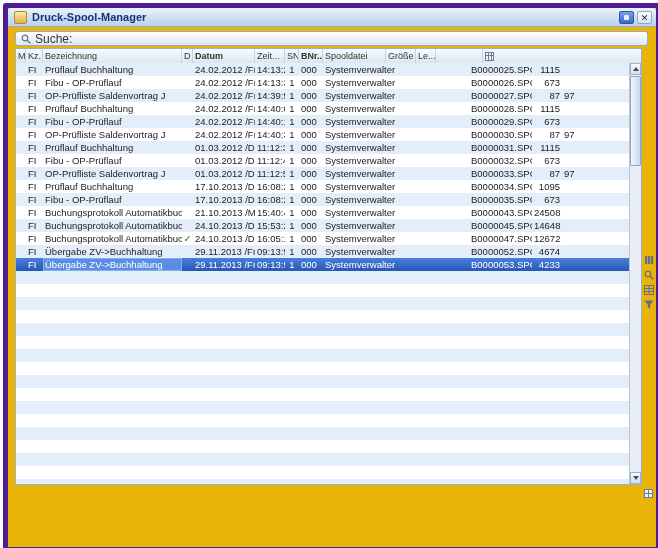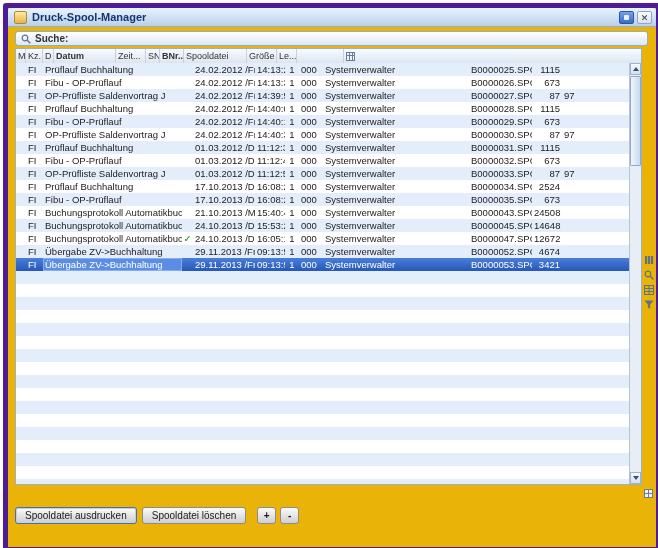--- a/index.html
+++ b/index.html
@@ -30,21 +30,21 @@
   .pin-btn .dot{display:block;width:5px;height:5px;margin:3px auto;background:#eaf2ff;border-radius:1px;}
   .close-btn{background:linear-gradient(#fdfdfd,#d7e2f1);border:1px solid #8aa6c8;color:#333;font-weight:bold;}
   
   .searchbar{
     position:absolute;left:7px;top:23px;width:633px;height:15px;box-sizing:border-box;
     border:1px solid #93aecd;border-radius:3px;
     background:linear-gradient(#ffffff,#dde8f4);
     display:flex;align-items:center;padding:0 5px;
   }
   .searchbar svg{margin-right:4px;flex:0 0 auto;}
-  .search-label{font-size:10px;font-weight:bold;color:#333;margin-right:6px;}
+  .search-label{font-size:12px;font-weight:normal;color:#333;margin-right:6px;}
   .search-input{flex:1;border:0;background:transparent;outline:none;
     font-family:"Liberation Sans","DejaVu Sans",sans-serif;font-size:10px;font-style:italic;color:#555;height:13px;padding:0;}
   .search-input::placeholder{color:#8d8d8d;font-style:italic;}
   
   .table{
     position:absolute;left:7px;top:40px;width:627px;height:437px;box-sizing:border-box;
     border:1px solid #9ab0c9;background:#fff;
   }
   .thead{
     position:absolute;left:0;top:0;right:0;height:14px;display:flex;
@@ -125,20 +125,21 @@
       <line x1="6.2" y1="6.2" x2="9.3" y2="9.3" stroke="#5f7189" stroke-width="1.4"></line>
     </svg>
     <span class="search-label">Suche:</span>
   </div>
 
   <div class="table">
     <div class="thead">
       <div id="headcells">
           <div class="hcell" style="width: 10px;">M</div>
           <div class="hcell" style="width: 17px;">Kz.</div>
+          <div class="hcell" style="width: 139px;">Bezeichnung</div>
           <div class="hcell" style="width: 11px;">D</div>
           <div class="hcell" style="width: 62px; font-weight: bold;">Datum</div>
           <div class="hcell" style="width: 30px;">Zeit...</div>
           <div class="hcell" style="width: 14px;">SNr...</div>
           <div class="hcell" style="width: 24px; font-weight: bold;">BNr...</div>
           <div class="hcell" style="width: 63px;">Spooldatei</div>
           <div class="hcell" style="width: 30px;">Größe</div>
           <div class="hcell" style="width: 20px;">Le...</div>
           <div class="hcell" style="width: 47px;"></div>
         </div>
@@ -291,21 +292,21 @@
           <div class="tcell cell-m" style="width: 10px;"></div>
           <div class="tcell cell-kz" style="width: 17px;">FI</div>
           <div class="tcell cell-name" style="width: 139px;">Prüflauf Buchhaltung</div>
           <div class="tcell cell-d" style="width: 11px;"></div>
           <div class="tcell cell-datum" style="width: 62px;">17.10.2013 /Do</div>
           <div class="tcell cell-zeit" style="width: 30px;">16:08:2</div>
           <div class="tcell cell-snr" style="width: 14px;">1</div>
           <div class="tcell cell-bnr" style="width: 24px;">000</div>
           <div class="tcell cell-bediener" style="width: 146px;">Systemverwalter</div>
           <div class="tcell cell-datei" style="width: 63px;">B0000034.SPO</div>
-          <div class="tcell cell-groesse" style="width: 30px;">2524</div>
+          <div class="tcell cell-groesse" style="width: 30px;">1095</div>
           <div class="tcell cell-le" style="width: 20px;"></div>
           <div class="tcell cell-filler" style="width: 47px;"></div>
         </div>
         <div class="trow">
           <div class="tcell cell-m" style="width: 10px;"></div>
           <div class="tcell cell-kz" style="width: 17px;">FI</div>
           <div class="tcell cell-name" style="width: 139px;">Fibu - OP-Prüflauf</div>
           <div class="tcell cell-d" style="width: 11px;"></div>
           <div class="tcell cell-datum" style="width: 62px;">17.10.2013 /Do</div>
           <div class="tcell cell-zeit" style="width: 30px;">16:08:2</div>
@@ -381,21 +382,21 @@
           <div class="tcell cell-m" style="width: 10px;"></div>
           <div class="tcell cell-kz" style="width: 17px;">FI</div>
           <div class="tcell cell-name" style="width: 139px;">Übergabe ZV-&gt;Buchhaltung</div>
           <div class="tcell cell-d" style="width: 11px;"></div>
           <div class="tcell cell-datum" style="width: 62px;">29.11.2013 /Fr</div>
           <div class="tcell cell-zeit" style="width: 30px;">09:13:56</div>
           <div class="tcell cell-snr" style="width: 14px;">1</div>
           <div class="tcell cell-bnr" style="width: 24px;">000</div>
           <div class="tcell cell-bediener" style="width: 146px;">Systemverwalter</div>
           <div class="tcell cell-datei" style="width: 63px;">B0000053.SPO</div>
-          <div class="tcell cell-groesse" style="width: 30px;">3421</div>
+          <div class="tcell cell-groesse" style="width: 30px;">4233</div>
           <div class="tcell cell-le" style="width: 20px;"></div>
           <div class="tcell cell-filler" style="width: 47px;"></div>
         </div>
       </div>
     <div class="vscroll">
       <div class="sb-btn sb-up">
           <span class="tri-up"></span>
         </div>
       <div class="sb-thumb"></div>
       <div class="sb-btn sb-down">
@@ -434,20 +435,14 @@
   </div>
 
   <span class="corner-icon">
     <svg width="9" height="9" viewBox="0 0 9 9">
       <rect x="0.5" y="0.5" width="8" height="8" fill="#eef4fb" stroke="#6b7c92"></rect>
       <line x1="4.5" y1="0.5" x2="4.5" y2="8.5" stroke="#6b7c92"></line>
       <line x1="0.5" y1="4.5" x2="8.5" y2="4.5" stroke="#6b7c92"></line>
     </svg>
   </span>
 
-  <div class="footer">
-    <button class="btn btn-default">Spooldatei ausdrucken</button>
-    <button class="btn">Spooldatei löschen</button>
-    <button class="btn btn-small btn-plus">+</button>
-    <button class="btn btn-small">-</button>
-  </div>
 
 </div>
 
 </body></html>

